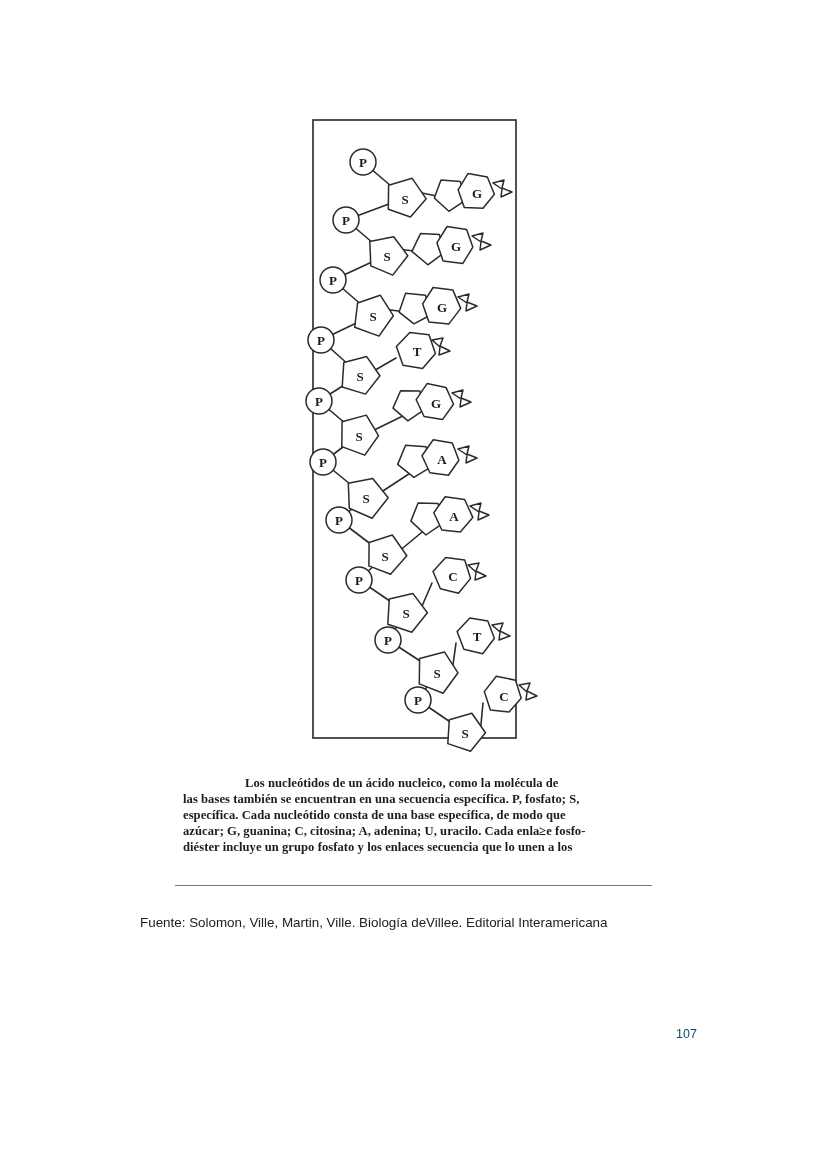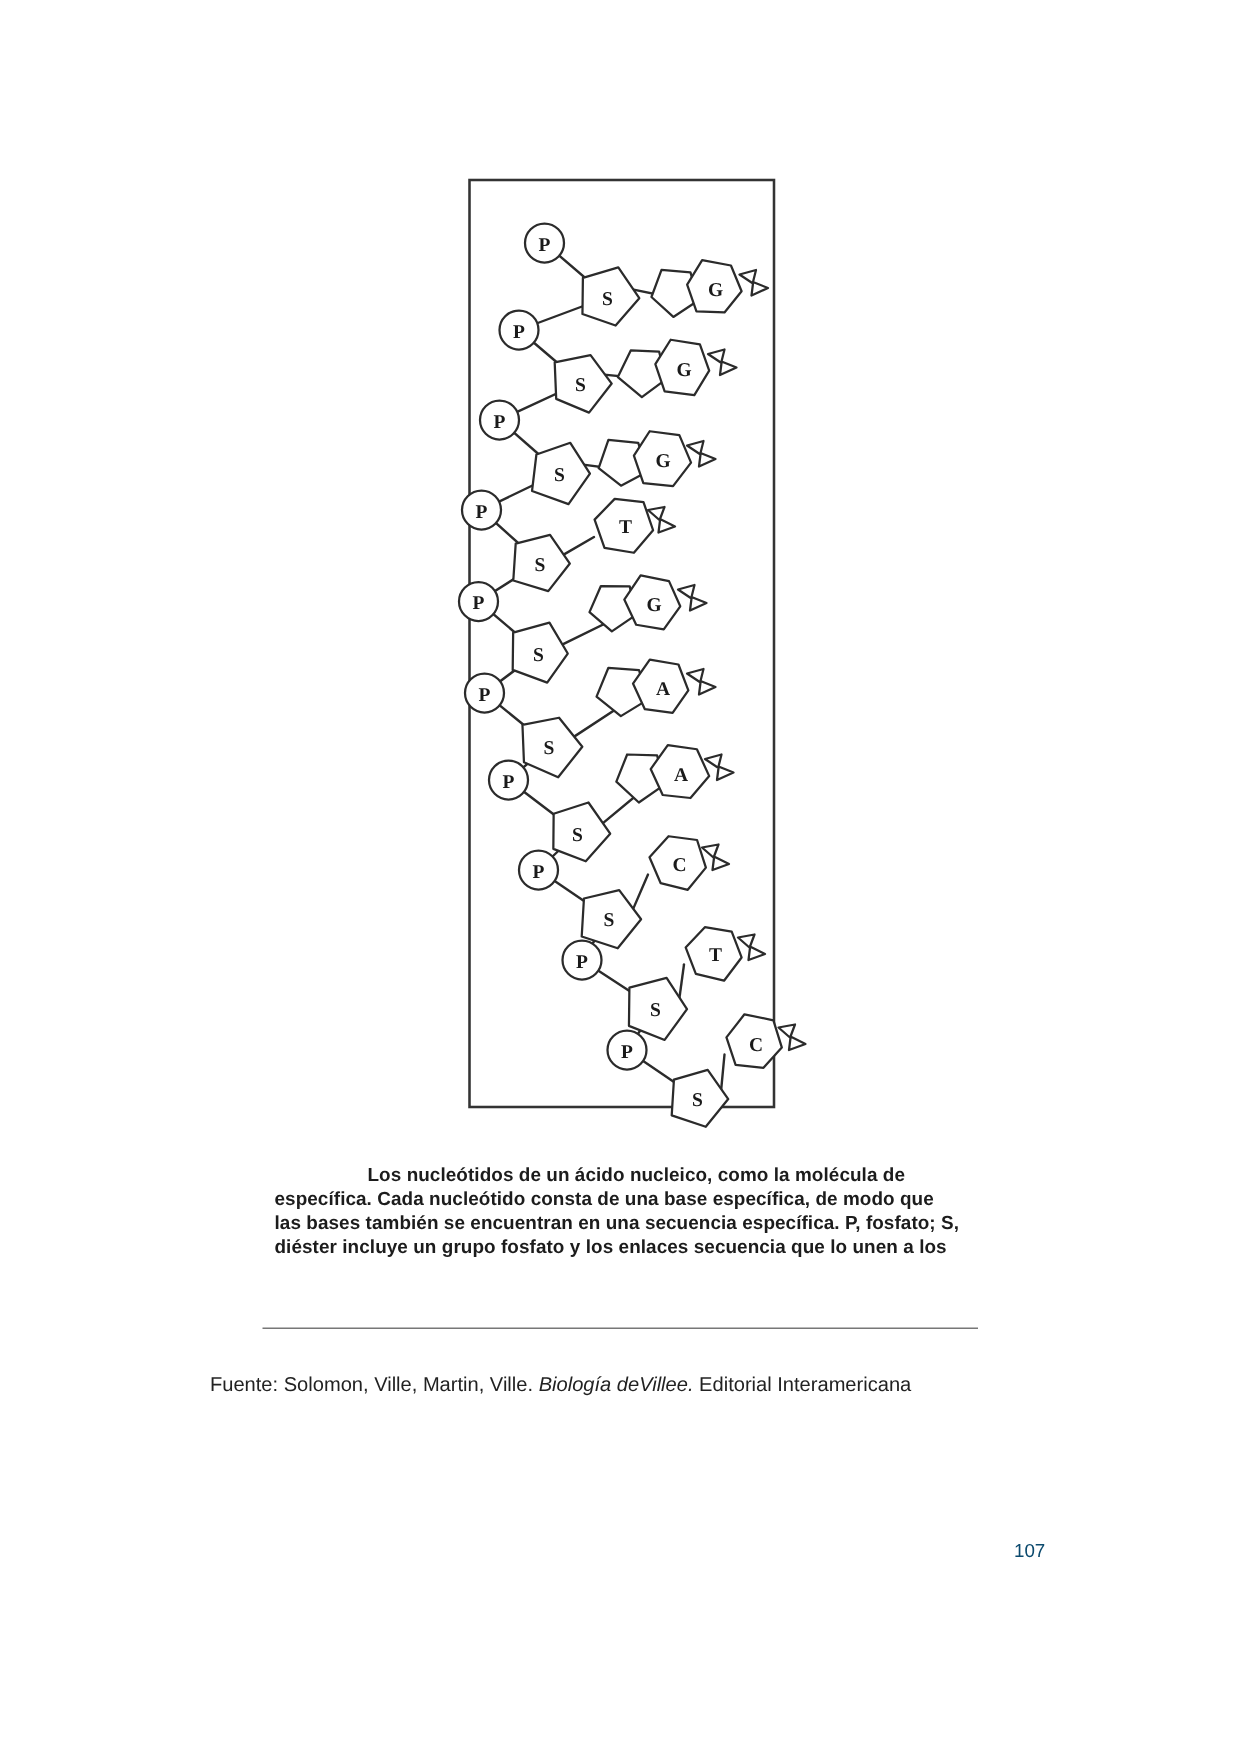--- a/index.html
+++ b/index.html
@@ -33,21 +33,21 @@
     height: 650px;
     overflow: visible;
   }
 
   
   #figure-caption {
     position: absolute;
     left: 8px;
     top: 665px;
     width: 440px;
-    font-family: Liberation Sans, sans-serif;
+    font-family: Liberation Serif, serif;
     font-size: 12.6px;
     line-height: 16.1px;
     text-align: justify;
     color: #1c1c1c;
     font-weight: 600;
     letter-spacing: 0.05px;
   }
   #figure-caption .lead-indent { display: inline-block; width: 62px; }
   #figure-caption .cap-line { display: block; white-space: pre; }
   #figure-caption .cap-last { display: block; }
@@ -65,21 +65,21 @@
   #source-line {
     position: absolute;
     left: 140px;
     top: 915px;
     width: 640px;
     font-family: "Liberation Sans", sans-serif;
     font-size: 13.4px;
     color: #222222;
     white-space: nowrap;
   }
-  #source-line .ital { font-style: italic; }
+  #source-line .ital { }
 
   
   #page-number {
     position: absolute;
     left: 676px;
     top: 1027px;
     font-family: "Liberation Sans", sans-serif;
     font-size: 12.5px;
     color: #0c4a6e;
   }
@@ -285,22 +285,23 @@
             <polygon points="346.2,588.3 334.0,601.9 315.4,599.9 309.3,581.6 321.3,566.2 340.6,570.2" class="ink-fill"></polygon>
             <path d="M 344 575 l 11 -2 l -3 8 l 10 5 l -11 4 l 1 -8 z" class="ink-fill"></path>
             <text x="329" y="586" class="glyph">C</text>
           </g>
         </g>
       </g>
   </svg>
 
   <div id="figure-caption">
       <span class="cap-line"><span class="lead-indent"></span><span>Los nucleótidos de un ácido nucleico, como la molécula de</span></span>
+      <span class="cap-line">las bases también se encuentran en una secuencia específica. P, fosfato; S,</span>
       <span class="cap-line">específica. Cada nucleótido consta de una base específica, de modo que</span>
-      <span class="cap-line">las bases también se encuentran en una secuencia específica. P, fosfato; S,</span>
+      <span class="cap-line">azúcar; G, guanina; C, citosina; A, adenina; U, uracilo. Cada enla≥e fosfo-</span>
       <span class="cap-line">diéster incluye un grupo fosfato y los enlaces secuencia que lo unen a los</span>
     </div>
   <div id="caption-rule"></div>
 
 </div>
 
 <div id="source-line">
   <span>Fuente: Solomon, Ville, Martin, Ville.</span>
   <span class="ital">Biología deVillee.</span>
   <span>Editorial Interamericana</span>

